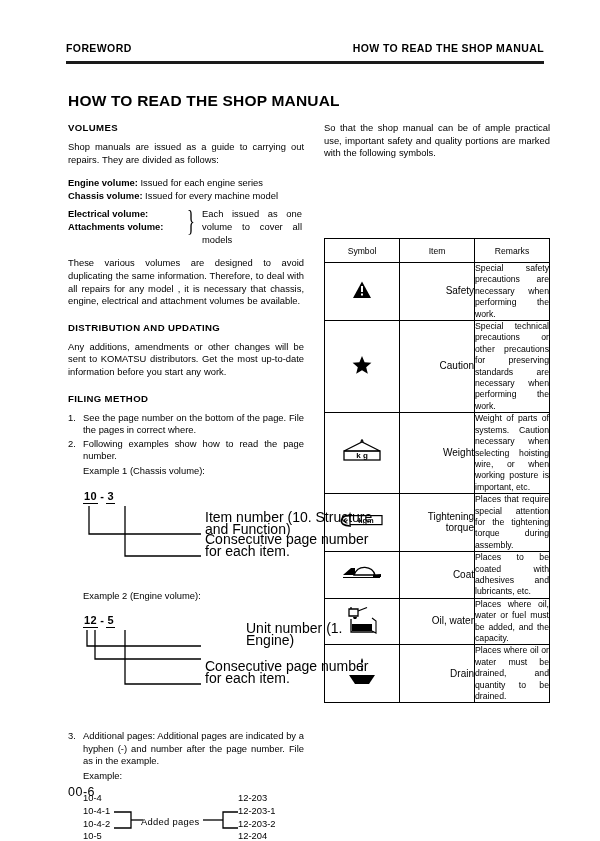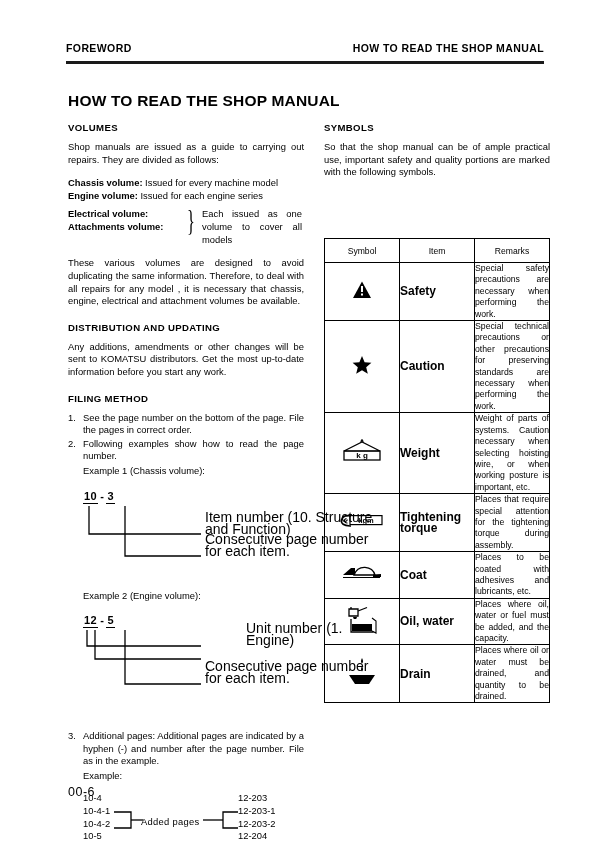--- a/index.html
+++ b/index.html
@@ -200,25 +200,24 @@
     height: 24px;
   }
   table.symbols tbody tr:last-child td {
     border-bottom: 1.6px solid #000;
   }
   td.sym-cell {
     text-align: center;
     width: 52px;
   }
   td.item-cell {
-    text-align: left;
-    font-size: 12px;
+    text-align: right;
+    font-size: 10px;
     width: 46px;
     line-height: 10.5px;
-    font-weight: bold;
   }
   td.rem-cell {
     font-size: 8.7px;
     line-height: 11.4px;
     padding: 4px 5px 4px 6px;
     text-align: justify;
   }
   .sym-glyph {
     display: inline-block;
     line-height: 1;
@@ -243,43 +242,43 @@
   </div>
   <div class="header-rule"></div>
 
   <div class="page-title">HOW TO READ THE SHOP MANUAL</div>
 
   <div class="col-left">
 
     <h3 class="sec">VOLUMES</h3>
     <p class="body">Shop manuals are issued as a guide to carrying out repairs.  They are divided as follows:</p>
 
+    <p class="kv"><b>Engine volume:</b><span> Issued for each engine series</span></p>
     <p class="kv"><b>Chassis volume:</b><span> Issued for every machine model</span></p>
-    <p class="kv"><b>Engine volume:</b><span> Issued for each engine series</span></p>
 
     <div class="brace-block">
       <div class="brace-labels">
         <div>Electrical volume:</div>
         <div>Attachments volume:</div>
       </div>
       <div class="brace-glyph">}</div>
       <div class="brace-text">Each issued as one volume to cover all models</div>
     </div>
 
     <p class="body">These various volumes are designed to avoid duplicating the same information.  Therefore, to deal with all repairs for any model , it is necessary that chassis, engine, electrical and attachment volumes be available.</p>
 
     <h3 class="sec" style="margin-top:14px">DISTRIBUTION AND UPDATING</h3>
     <p class="body">Any additions, amendments or other changes will be sent to KOMATSU distributors.  Get the most up-to-date information before you start any work.</p>
 
     <h3 class="sec" style="margin-top:14px">FILING METHOD</h3>
 
     <ol class="steps">
       <li>
         <span class="num">1.</span>
-        <span>See the page number on the bottom of the page.  File the pages in correct order.</span>
+        <span>See the page number on the bottom of the page.  File the pages in correct where.</span>
       </li>
       <li>
         <span class="num">2.</span>
         <span>Following examples show how to read the page number.</span>
       </li>
     </ol>
 
     <div class="ex-label">Example 1 (Chassis volume):</div>
 
     <div class="diagram">
@@ -335,21 +334,20 @@
         <div>12-203</div>
         <div>12-203-1</div>
         <div>12-203-2</div>
         <div>12-204</div>
       </div>
     </div>
 
   </div>
 
   <div class="col-right">
-    <h3 class="sec">SYMBOLS</h3>
     <p class="body">So that the shop manual can be of ample practical use, important safety and quality portions are marked with the following symbols.</p>
   </div>
 
   <table class="symbols">
     <thead>
       <tr>
         <th>Symbol</th>
         <th>Item</th>
         <th>Remarks</th>
       </tr>

